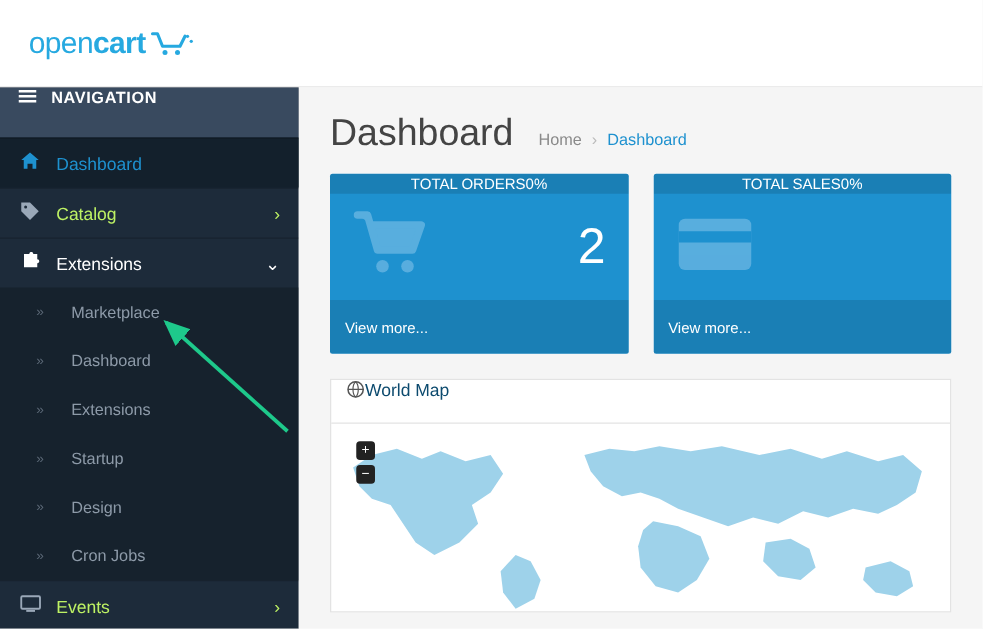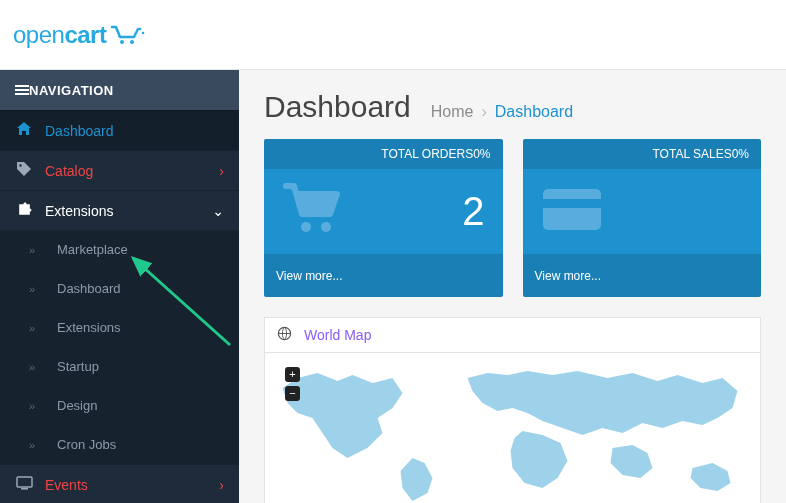--- a/index.html
+++ b/index.html
@@ -1,66 +1,66 @@
 <!DOCTYPE html>
 <html><head>
 <meta charset="utf-8">
 <style>
 *{margin:0;padding:0;box-sizing:border-box;font-family:"Helvetica Neue",Arial,sans-serif}
 body{background:#fff;width:786px;height:503px;overflow:hidden;position:relative}
 
 
-.header{height:70px;background:#fff;border-bottom:1px solid #e5e5e5;display:flex;align-items:center;padding:0 13px}
+.header{height:70px;background:#fff;border-bottom:1px solid #e5e5e5;display:flex;align-items:center;padding:0 23px}
 .logo{display:flex;align-items:center;gap:4px}
 .logo-text{font-size:24px;font-weight:400;color:#26a9e0;letter-spacing:-0.5px}
 .logo-text b{font-weight:700}
 .logo-cart{display:inline-flex;align-items:center}
 
 
 .wrap{display:flex;height:calc(503px - 70px)}
 .sidebar{width:239px;background:#1d2b3a;color:#9aa8b8;overflow:hidden}
 .main{flex:1;background:#f5f5f5;overflow:hidden}
 
 
-.nav-head{height:40px;background:#394a5f;color:#fff;display:flex;align-items:center;padding:0 15px;font-size:13px;font-weight:bold;letter-spacing:0.5px;gap:0}
+.nav-head{height:40px;background:#394a5f;color:#fff;display:flex;padding:0 15px;font-size:13px;font-weight:bold;letter-spacing:0.5px;gap:12px}
 .burger{display:inline-block;width:14px}
 .burger span{display:block;height:2px;background:#fff;margin:2px 0}
 
 
-.nav-item{height:40px;display:flex;align-items:center;padding:0 15px;font-size:14px;color:#ef4444;cursor:pointer;border-top:1px solid rgba(0,0,0,.2);gap:12px;position:relative}
+.nav-item{height:40px;display:flex;align-items:center;padding:0 15px;font-size:14px;color:#bef264;cursor:pointer;border-top:1px solid rgba(0,0,0,.2);gap:12px;position:relative}
 .nav-item.active{background:#13202c;color:#1e91cf}
 .nav-item.expanded{color:#fff}
 .nav-icon{width:18px;text-align:center;font-size:15px}
 .nav-label{flex:1}
 .nav-caret{font-size:14px}
 
 
 .sub{background:#16222d}
 .sub-item{height:39px;display:flex;align-items:center;padding-left:29px;font-size:13px;color:#8d9aa8;cursor:pointer;gap:12px}
 .chevrons{font-size:11px;color:#5a6775;width:16px;letter-spacing:-3px}
 
 
 .pagehead{padding:20px 25px 15px;display:flex;align-items:baseline;gap:20px}
 .pagehead h1{font-size:30px;font-weight:400;color:#444}
-.crumbs{font-size:16px;color:#8a8a8a;display:flex;align-items:center;gap:8px}
+.crumbs{font-size:13px;color:#8a8a8a;display:flex;align-items:center;gap:8px}
 .crumbs .sep{color:#bbb}
 .crumbs .cur{color:#1e91cf}
 
 
 .tiles{display:flex;gap:20px;padding:0 25px}
 .tile{flex:1;background:#1e91cf;color:#fff;border-radius:2px;overflow:hidden;position:relative}
-.tile-head{height:30px;display:flex;align-items:center;justify-content:flex-end;padding:0 12px;font-size:12px;background:rgba(0,0,0,.12)}
+.tile-head{height:16px;display:flex;align-items:center;justify-content:center;padding:0 12px;font-size:12px;background:rgba(0,0,0,.12)}
 .tile-body{height:85px;display:flex;align-items:center;justify-content:space-between;padding:0 18px}
 .tile-icon{color:#63b3e1;opacity:.85}
 .tile-num{font-size:40px;font-weight:300}
 .tile-foot{height:43px;display:flex;align-items:center;padding:0 12px;font-size:12px;background:rgba(0,0,0,.12);cursor:pointer}
 
 
 .panel{margin:20px 25px 0;border:1px solid #e3e3e3;background:#fff}
-.panel-head{height:35px;display:flex;align-items:center;padding:0 12px;border-bottom:1px solid #e3e3e3;font-size:14px;color:#8b5cf6;gap:12px}
+.panel-head{height:35px;display:flex;padding:0 12px;border-bottom:1px solid #e3e3e3;font-size:14px;color:#0c4a6e;gap:0}
 .panel-body{position:relative;height:150px;overflow:hidden;padding:10px}
 .zoom{position:absolute;left:20px;top:14px;z-index:2}
 .zoom button{width:15px;height:15px;background:#222;color:#fff;border:none;border-radius:3px;display:block;font-size:11px;line-height:1;margin-bottom:4px;cursor:pointer}
 
 
 .arrow{position:absolute;left:115px;top:250px;pointer-events:none;z-index:5}
 </style>
 </head>
 <body>
 

